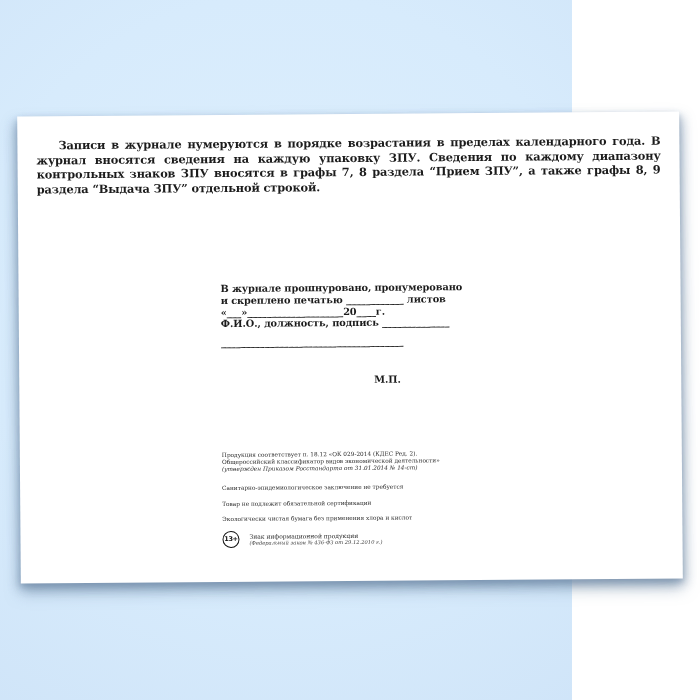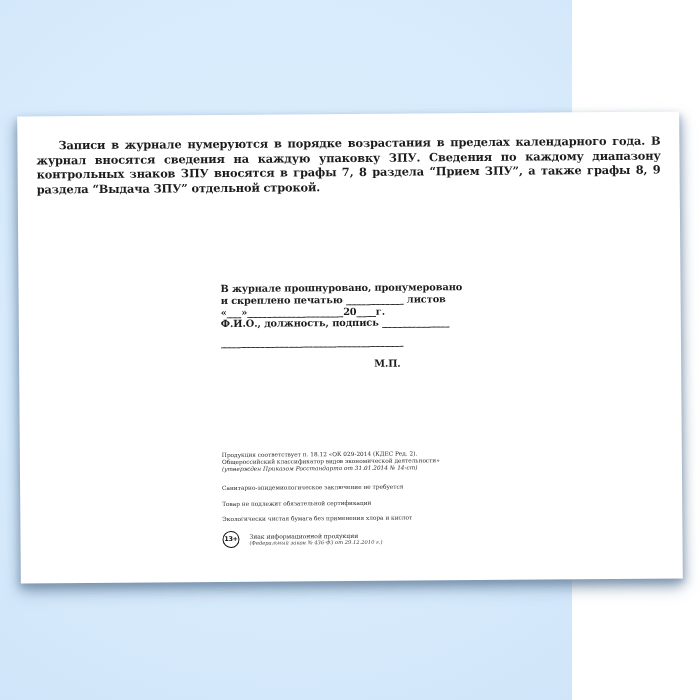--- a/index.html
+++ b/index.html
@@ -26,21 +26,21 @@
     font-size: 11.4px; font-weight: bold; line-height: 14.6px;
     color: #1c1c1c; text-align: justify; text-indent: 22px;
     letter-spacing: -0.15px;
   }
   .binding {
     position: absolute; left: 202px; top: 168px; width: 215px;
     font-size: 9.8px; font-weight: bold; line-height: 11.8px;
     color: #1c1c1c; letter-spacing: -0.1px; white-space: nowrap;
   }
   .b-line5 { margin-top: 7px; }
-  .stamp { margin-top: 10px; margin-left: 153px; }
+  .stamp { margin-top: 26px; margin-left: 153px; }
   .footnotes {
     position: absolute; left: 202px; top: 337px; width: 230px;
     font-size: 5.8px; line-height: 7.2px; color: #2b2b2b;
     letter-spacing: 0; white-space: nowrap;
   }
   .it { font-style: italic; }
   .fn-sanitary { margin-top: 11px; }
   .fn-cert { margin-top: 9px; }
   .fn-eco { margin-top: 8px; }
   .agerow { margin-top: 8px; display: flex; align-items: center; gap: 10px; }

